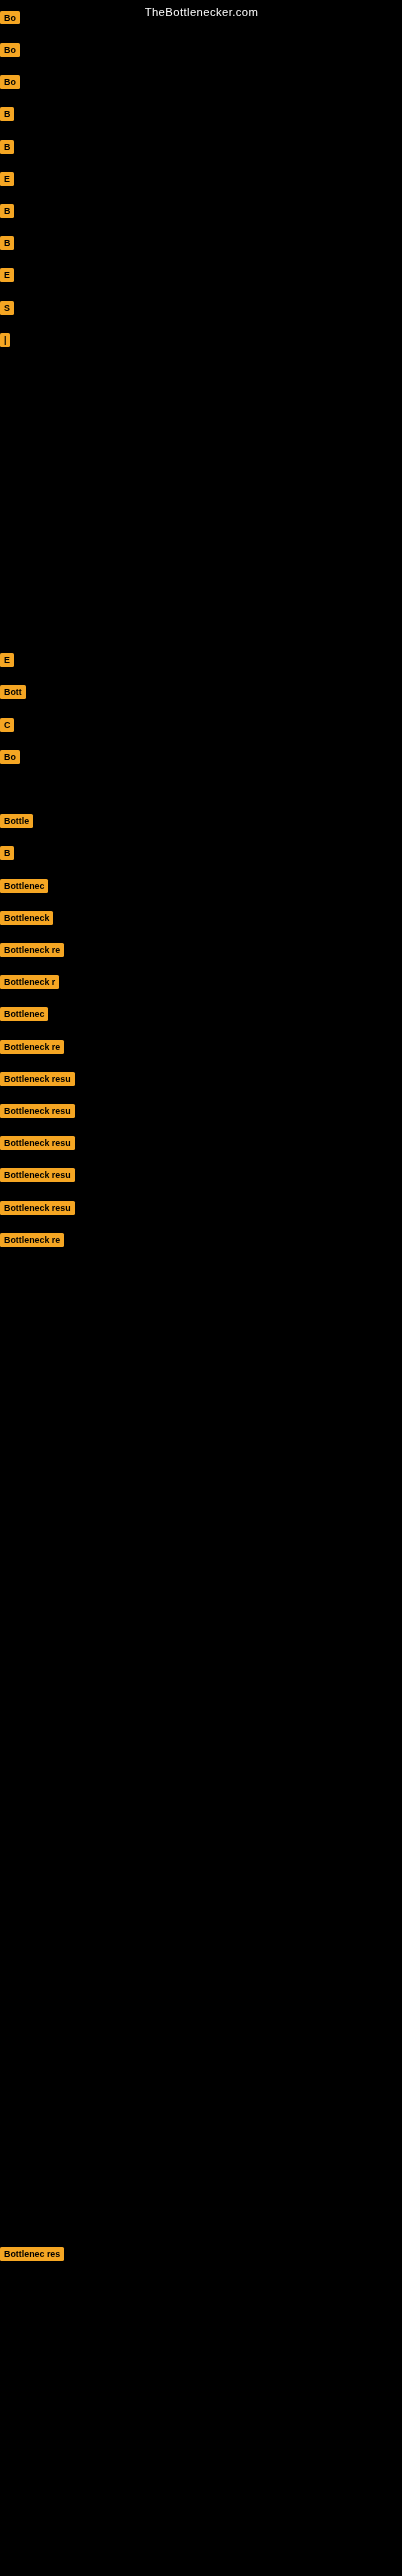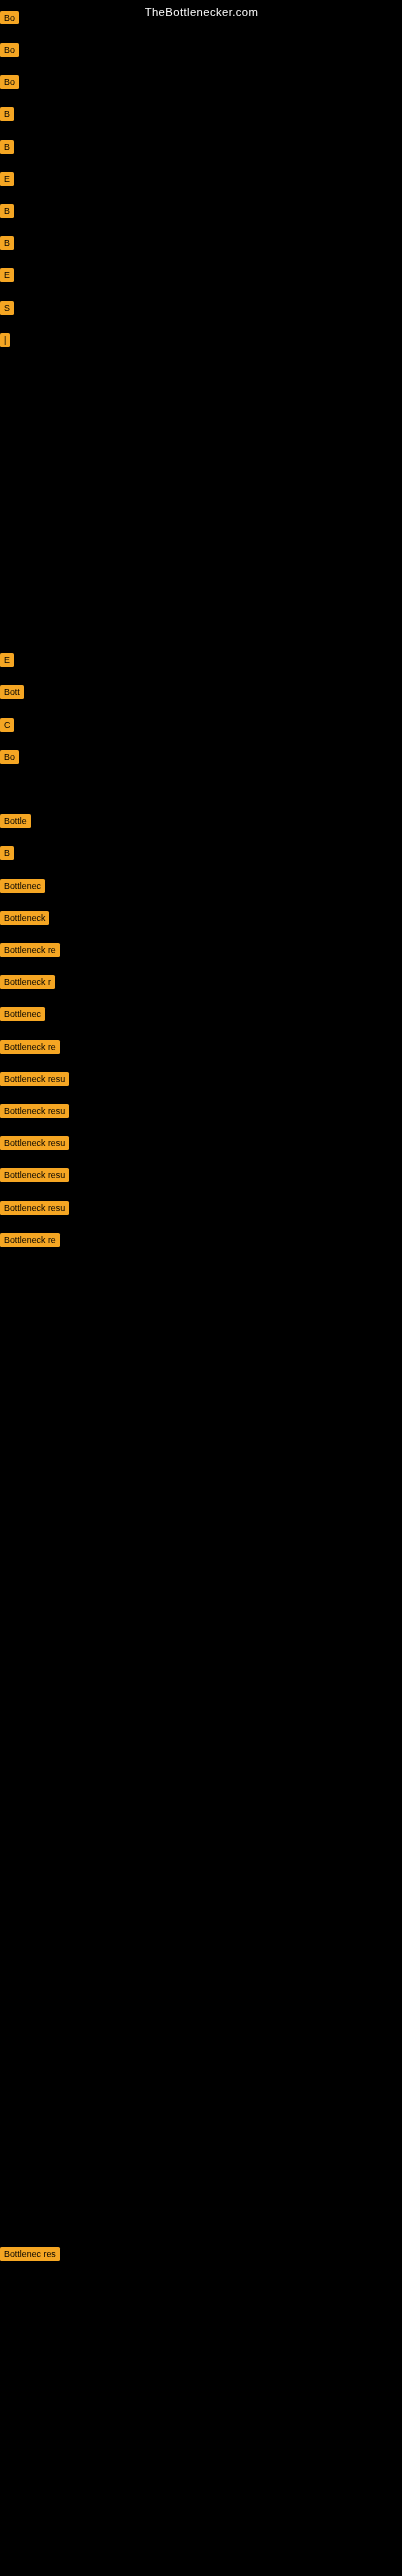--- a/index.html
+++ b/index.html
@@ -19,21 +19,21 @@
       font-size: 11.3px;
       padding: 6.4px 0 3.2px 0;
       letter-spacing: 0.4px;
     }
 
     .orange-badge {
       display: inline-block;
       background: #f5a623;
       color: #000;
       font-size: 8.9px;
-      font-weight: normal;
+      font-weight: bold;
       padding: 1.6px 4px;
       border-radius: 1.6px;
       white-space: nowrap;
       position: absolute;
       left: 0;
     }
 
     .badge-row {
       position: absolute;
       left: 0;

